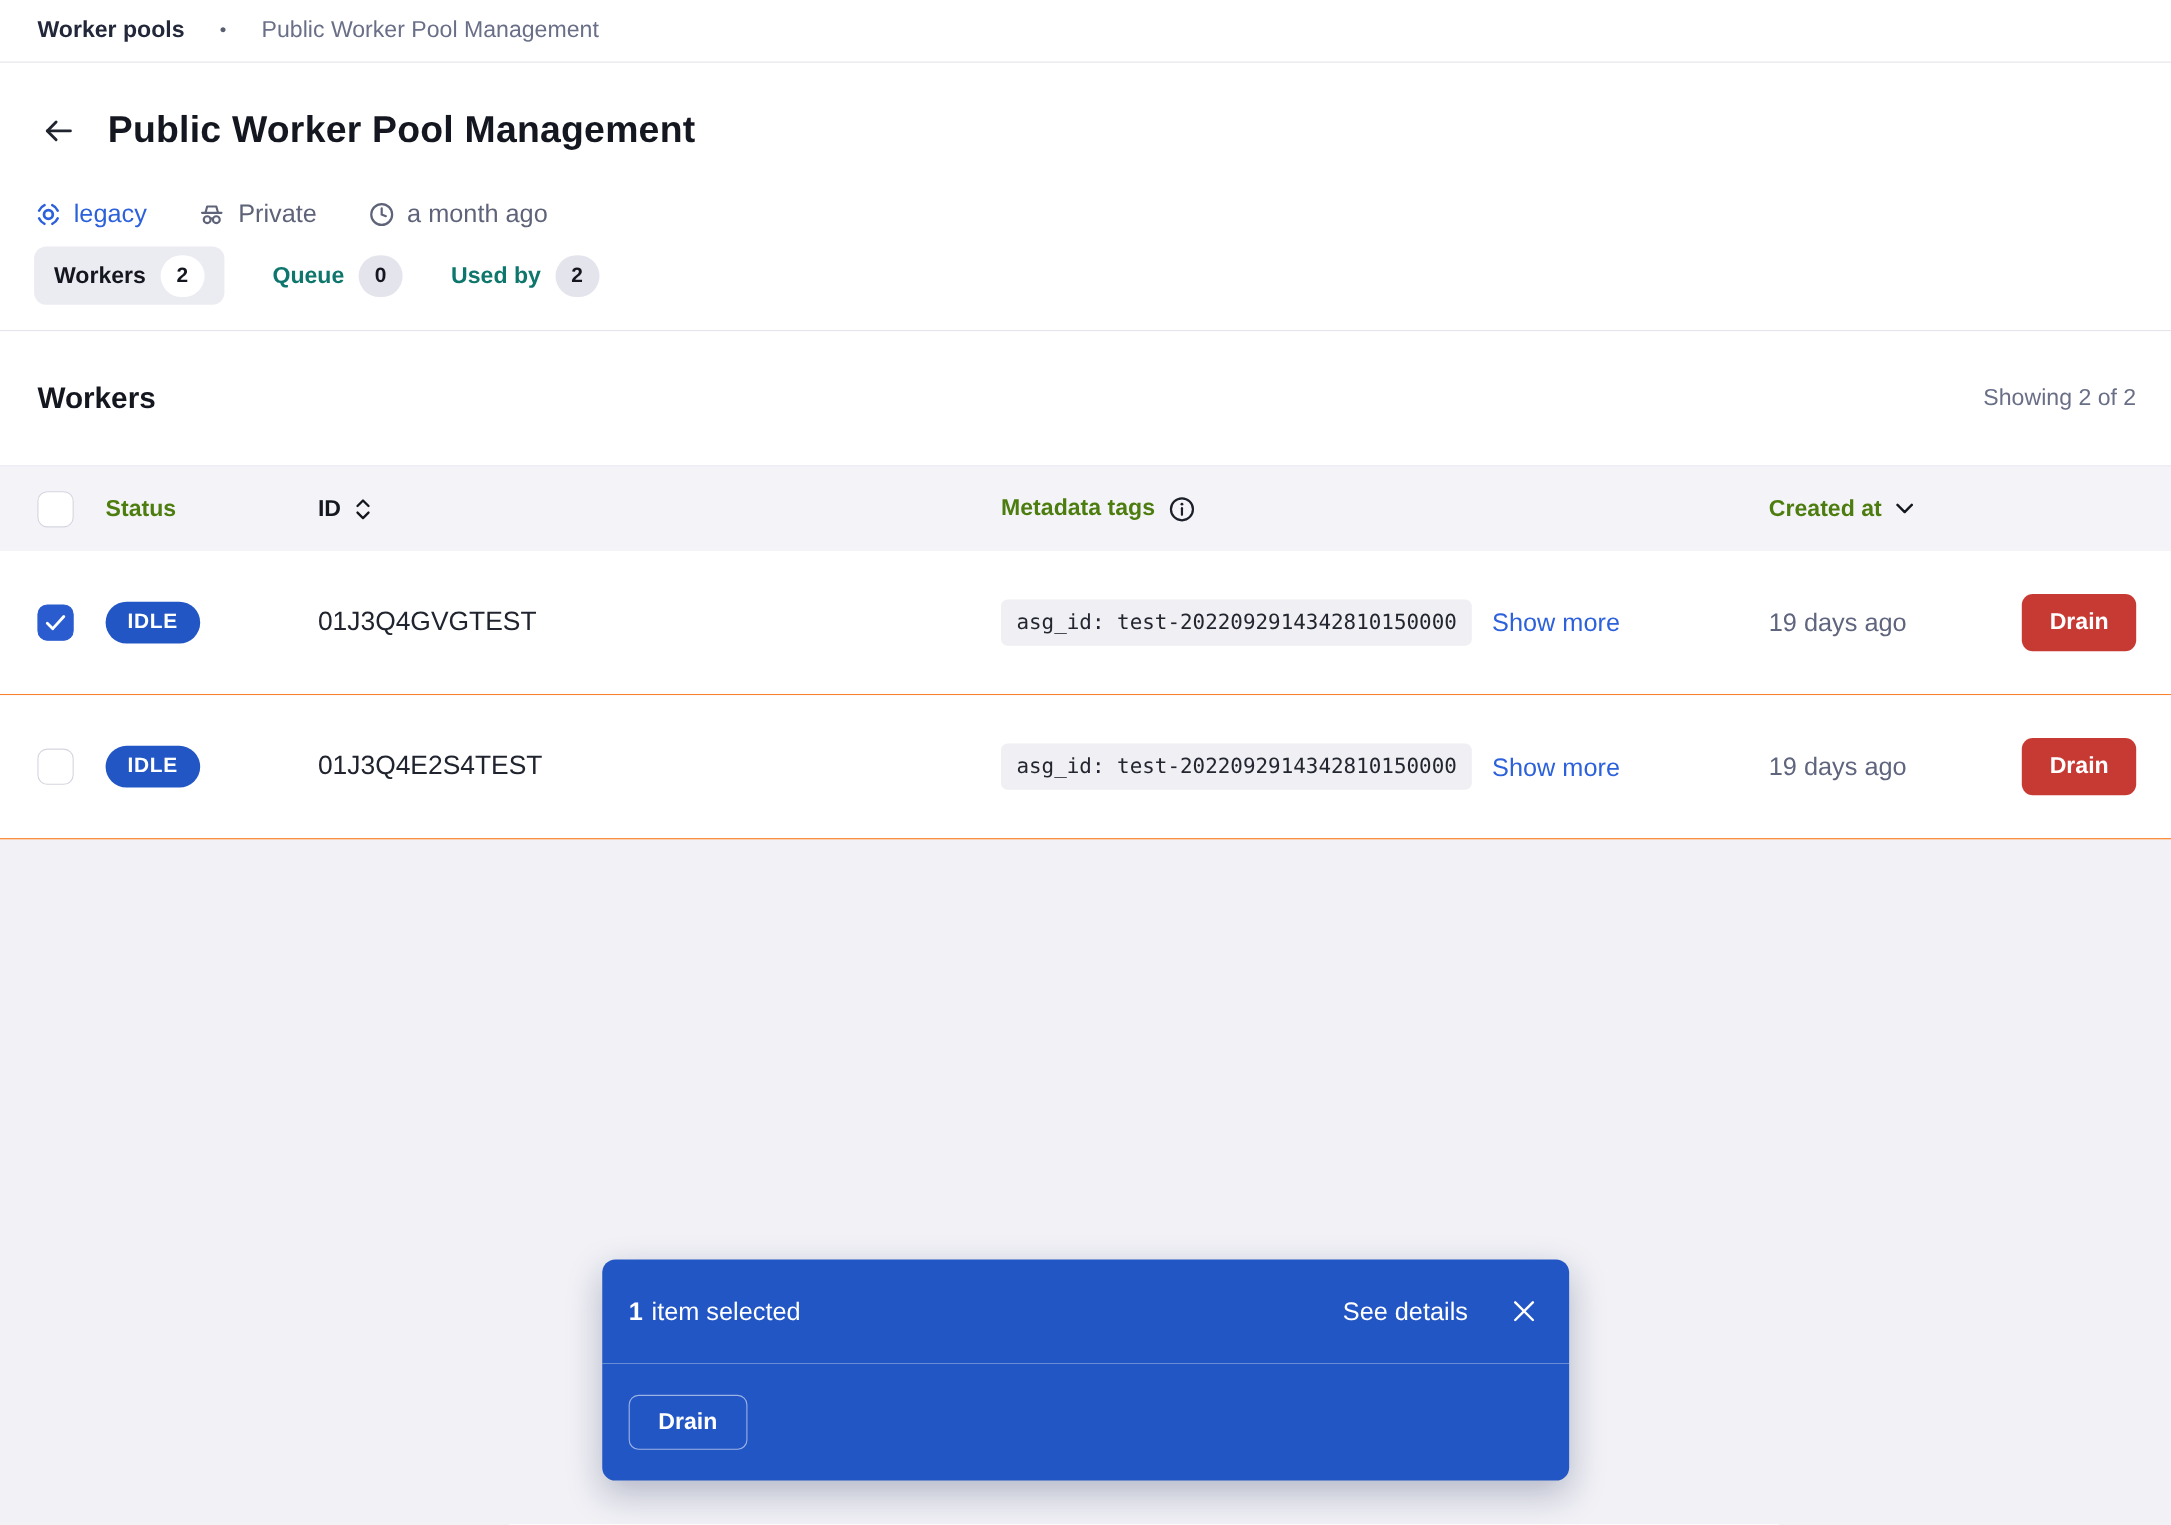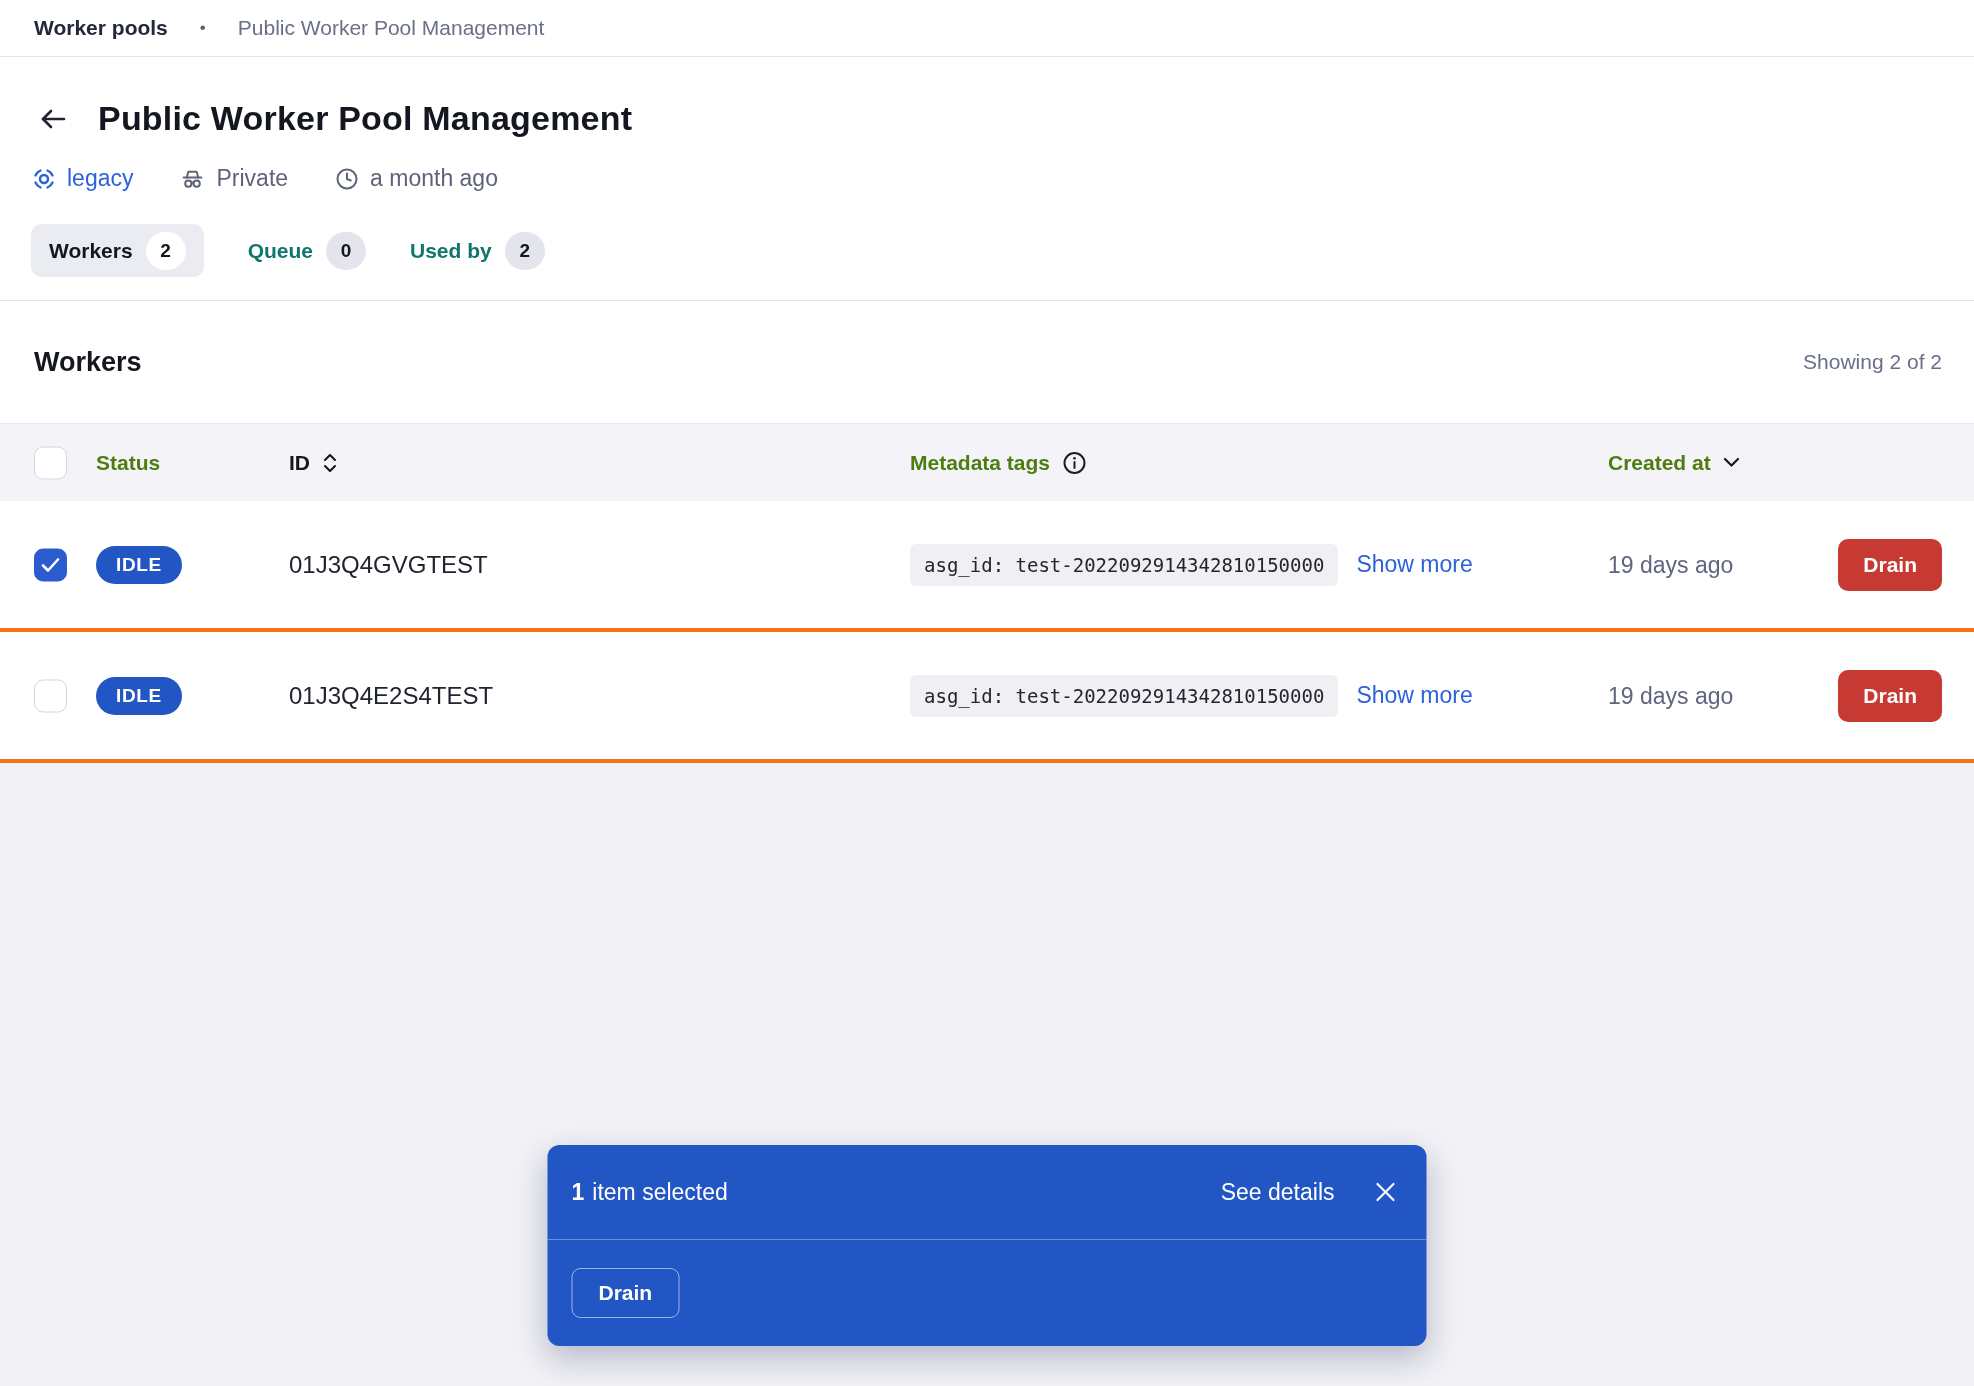--- a/index.html
+++ b/index.html
@@ -29,21 +29,21 @@
   .page-title { font-size:34px; font-weight:700; color:#14171F; letter-spacing:.2px; }
 
   .header-actions { position:absolute; right:32px; top:34px; display:flex; gap:26px; }
   .hbtn {
     height:64px; background:#fff; border:1.5px solid #D8D7E4; border-radius:10px;
     display:flex; align-items:center; justify-content:center; cursor:pointer;
   }
   .hbtn.icon-btn { width:64px; }
   .hbtn.text-btn { padding:0 30px; font-size:21px; font-weight:700; color:#14171F; }
 
-  .meta-row { position:absolute; left:31px; top:108px; display:flex; align-items:center; gap:46px; }
+  .meta-row { position:absolute; left:31px; top:124px; display:flex; align-items:center; gap:46px; }
   .meta-item { display:flex; align-items:center; gap:10px; font-size:23px; color:#5E6379; }
   .meta-item.link { color:#2C61DB; cursor:pointer; }
 
   .tabs-row { position:absolute; left:31px; top:167px; display:flex; align-items:center; gap:44px; }
   .tab { display:flex; align-items:center; gap:13px; cursor:pointer; height:53px; }
   .tab.active { background:#EBEBF2; border-radius:11px; padding:0 18px; }
   .tab-label { font-size:21px; font-weight:700; color:#0f766e; }
   .tab.active .tab-label { color:#14171F; }
   .tab-count {
     min-width:40px; height:38px; border-radius:19px; padding:0 12px;
@@ -59,21 +59,21 @@
   }
   .section-title { font-size:27px; font-weight:700; color:#14171F; }
   .section-showing { font-size:21px; color:#6A6F88; }
 
   
   .thead {
     height:78px; flex:0 0 78px; background:#F4F4F8; border-top:1px solid #E9E9F0;
     position:relative;
   }
   .trow {
-    height:131px; flex:0 0 131px; background:#ffffff; border-bottom:4px solid #f97316;
+    height:131px; flex:0 0 131px; background:#ffffff; border-bottom:1px solid #f97316;
     position:relative;
   }
   .cell { position:absolute; top:50%; transform:translateY(-50%); display:flex; align-items:center; }
   .c-check   { left:34px; }
   .c-status  { left:96px; }
   .c-id      { left:289px; }
   .c-meta    { left:910px; gap:18px; }
   .c-created { left:1608px; }
   .c-action  { right:32px; }
 

